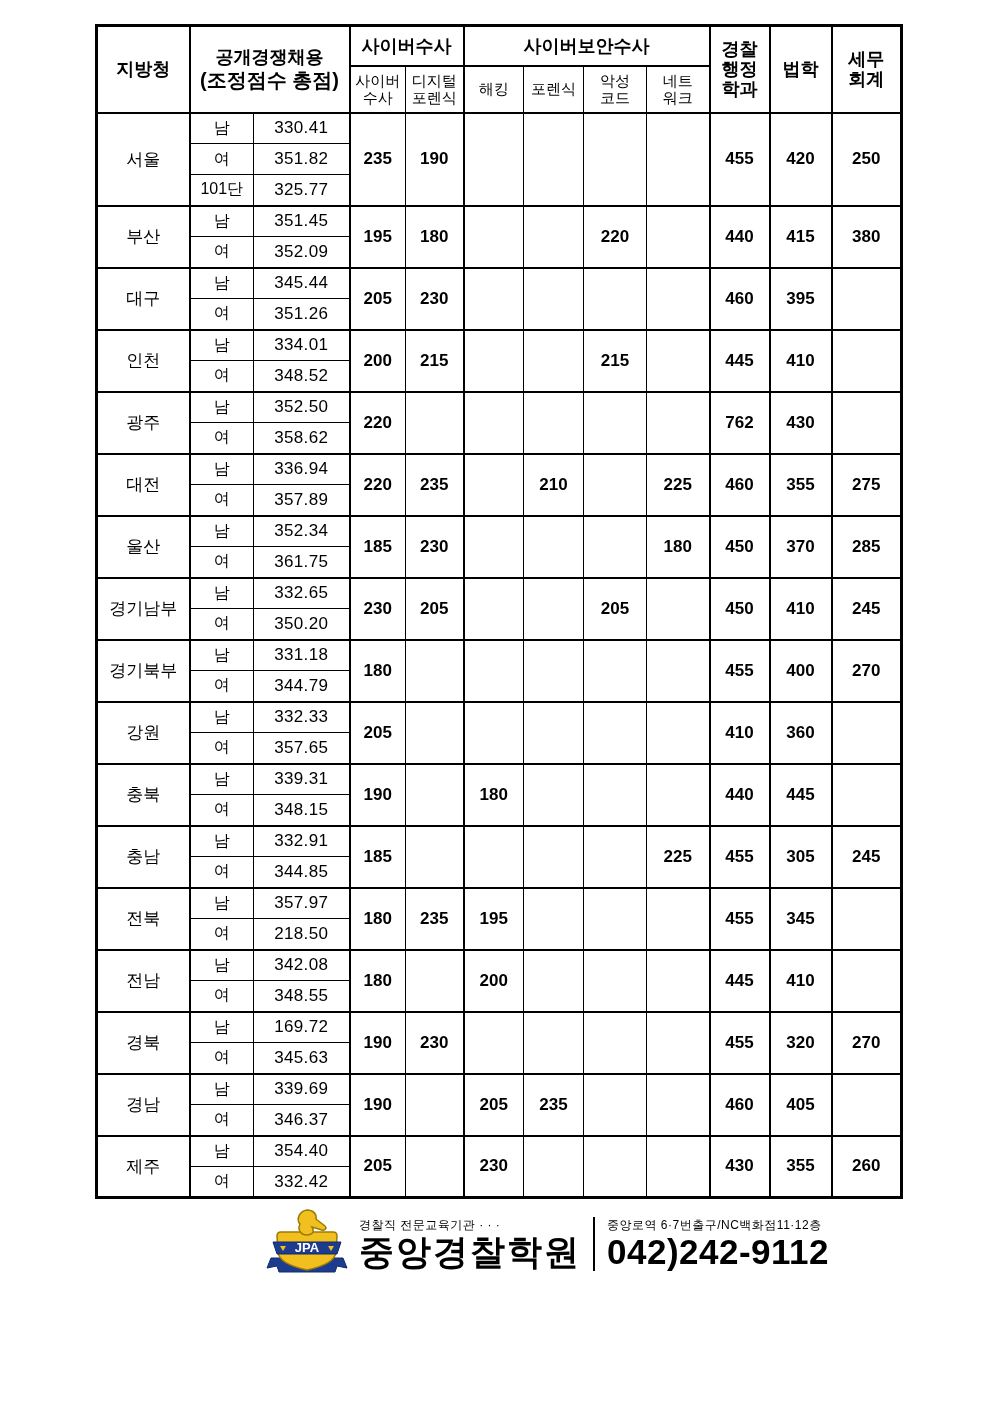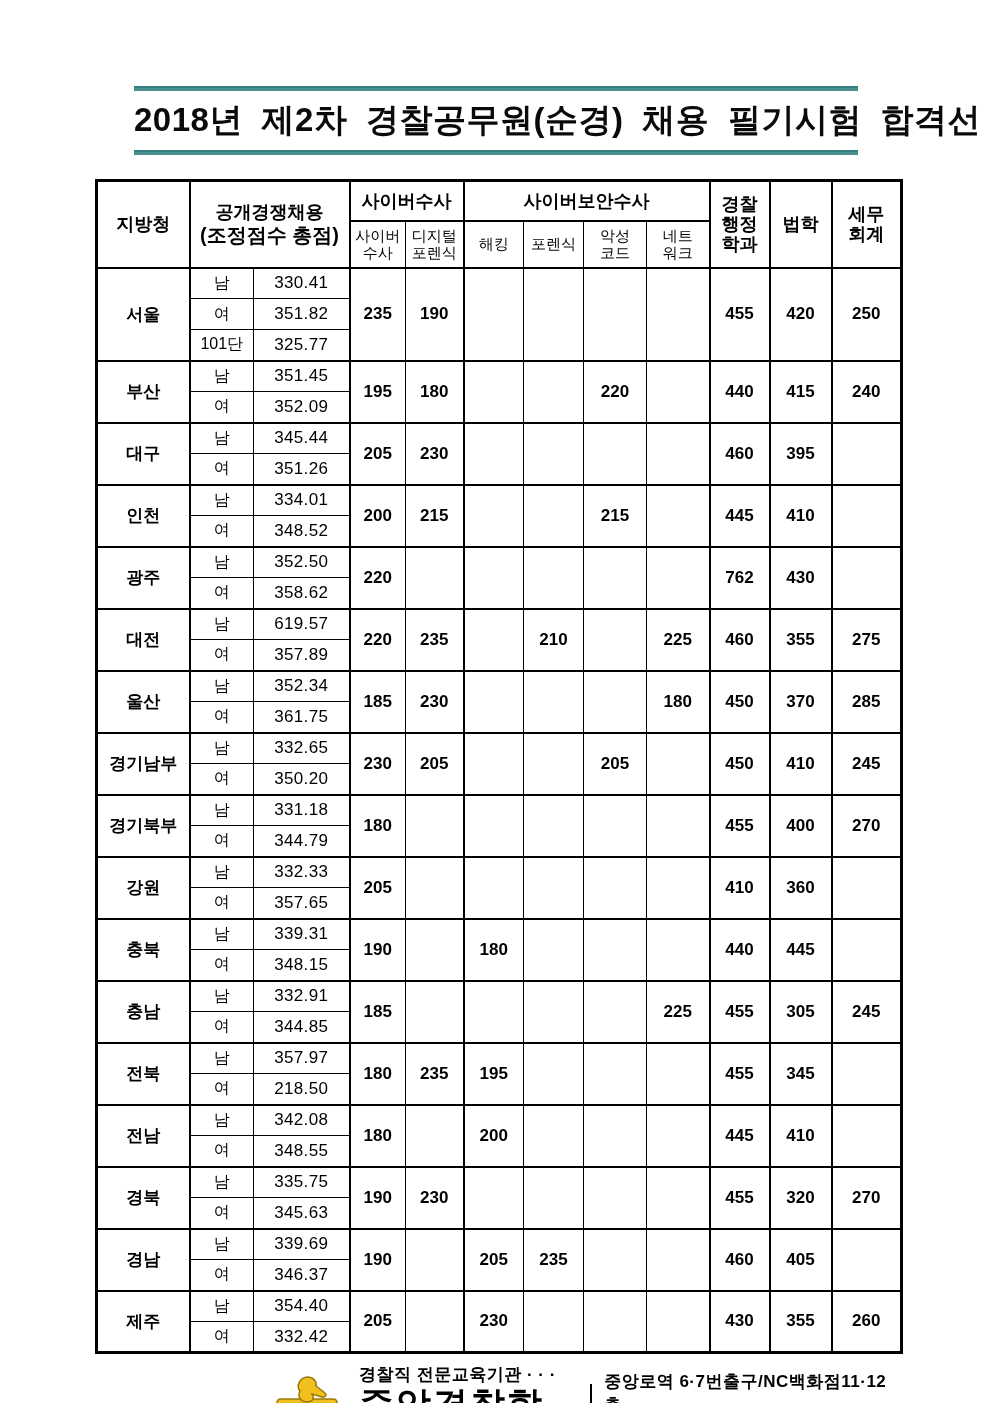--- a/index.html
+++ b/index.html
@@ -46,51 +46,46 @@
   .bl2 { border-left-width: 2px !important; }
   .gt  { border-top-width: 2px !important; }
   thead th { border-bottom-width: 2px !important; background: #fff; }
   tr.hrow1 { height: 40px; }
   tr.hrow2 { height: 47px; }
   .grp-th { font-size: 18px; font-weight: 700; line-height: 1.12; white-space: pre-line; }
   .sub-th { font-size: 15px; font-weight: 400; line-height: 1.15; white-space: pre-line; }
   .or-title { font-size: 18px; font-weight: 700; }
   .or-sub   { font-size: 20px; font-weight: 700; margin-top: 2px; }
   tbody td { height: 31px; }
-  td.region    { font-size: 17px; font-weight: 700; }
+  td.region    { font-size: 17px; font-weight: 400; }
   td.sub-label { font-size: 16px; font-weight: 400; }
   td.score     { font-size: 17px; font-weight: 400; letter-spacing: 0.3px; }
   td.val       { font-size: 17px; font-weight: 600; }
   
   .footer {
     margin: 9px 0 0 95px;
     width: 805px;
     display: flex;
     align-items: center;
     justify-content: flex-start;
     padding-left: 168px;
   }
   .logo-box { width: 88px; height: 72px; flex: 0 0 auto; margin-right: 8px; }
   .f-left  { text-align: left; margin-right: 12px; }
   .f-right { text-align: left; }
-  .f-small { font-size: 17px; font-weight: 700; letter-spacing: 0.5px; }
+  .f-small { font-size: 12px; font-weight: 400; letter-spacing: 0.5px; }
   .f-big   { font-size: 35px; font-weight: 800; letter-spacing: 2px; line-height: 1.05; }
   .f-phone { font-size: 35px; font-weight: 700; letter-spacing: 0.5px; line-height: 1.05; }
   .f-divider { width: 2px; height: 54px; background: #000; margin: 0 12px 0 0; flex: 0 0 auto; }
 </style>
 </head>
 <body>
 
 <div class="page">
 
-  <div class="title-wrap">
-    <div class="double-rule"></div>
-    <h1 class="page-title">2018년 제2차 경찰공무원(순경) 채용 필기시험 합격선</h1>
-    <div class="double-rule"></div>
-  </div>
 
   <table class="cutoff">
     <colgroup>
       <col style="width:93px">
         <col style="width:64px">
         <col style="width:96px">
       <col style="width:56px">
         <col style="width:58px">
       <col style="width:60px">
         <col style="width:60px">
@@ -154,21 +149,21 @@
           <td class="sub-label bl2 gt">남</td>
           <td class="score gt">351.45</td>
           <td class="val bl2 gt" rowspan="2">195</td>
           <td class="val  gt" rowspan="2">180</td>
           <td class="val bl2 gt" rowspan="2"></td>
           <td class="val  gt" rowspan="2"></td>
           <td class="val  gt" rowspan="2">220</td>
           <td class="val  gt" rowspan="2"></td>
           <td class="val bl2 gt" rowspan="2">440</td>
           <td class="val bl2 gt" rowspan="2">415</td>
-          <td class="val bl2 gt" rowspan="2">240</td>
+          <td class="val bl2 gt" rowspan="2">380</td>
         </tr>
         <tr>
           <td class="sub-label bl2">여</td>
           <td class="score">352.09</td>
         </tr>
         <tr>
           <td class="region gt" rowspan="2">대구</td>
           <td class="sub-label bl2 gt">남</td>
           <td class="score gt">345.44</td>
           <td class="val bl2 gt" rowspan="2">205</td>
@@ -217,21 +212,21 @@
           <td class="val bl2 gt" rowspan="2">430</td>
           <td class="val bl2 gt" rowspan="2"></td>
         </tr>
         <tr>
           <td class="sub-label bl2">여</td>
           <td class="score">358.62</td>
         </tr>
         <tr>
           <td class="region gt" rowspan="2">대전</td>
           <td class="sub-label bl2 gt">남</td>
-          <td class="score gt">619.57</td>
+          <td class="score gt">336.94</td>
           <td class="val bl2 gt" rowspan="2">220</td>
           <td class="val  gt" rowspan="2">235</td>
           <td class="val bl2 gt" rowspan="2"></td>
           <td class="val  gt" rowspan="2">210</td>
           <td class="val  gt" rowspan="2"></td>
           <td class="val  gt" rowspan="2">225</td>
           <td class="val bl2 gt" rowspan="2">460</td>
           <td class="val bl2 gt" rowspan="2">355</td>
           <td class="val bl2 gt" rowspan="2">275</td>
         </tr>
@@ -379,21 +374,21 @@
           <td class="val bl2 gt" rowspan="2">410</td>
           <td class="val bl2 gt" rowspan="2"></td>
         </tr>
         <tr>
           <td class="sub-label bl2">여</td>
           <td class="score">348.55</td>
         </tr>
         <tr>
           <td class="region gt" rowspan="2">경북</td>
           <td class="sub-label bl2 gt">남</td>
-          <td class="score gt">335.75</td>
+          <td class="score gt">169.72</td>
           <td class="val bl2 gt" rowspan="2">190</td>
           <td class="val  gt" rowspan="2">230</td>
           <td class="val bl2 gt" rowspan="2"></td>
           <td class="val  gt" rowspan="2"></td>
           <td class="val  gt" rowspan="2"></td>
           <td class="val  gt" rowspan="2"></td>
           <td class="val bl2 gt" rowspan="2">455</td>
           <td class="val bl2 gt" rowspan="2">320</td>
           <td class="val bl2 gt" rowspan="2">270</td>
         </tr>

